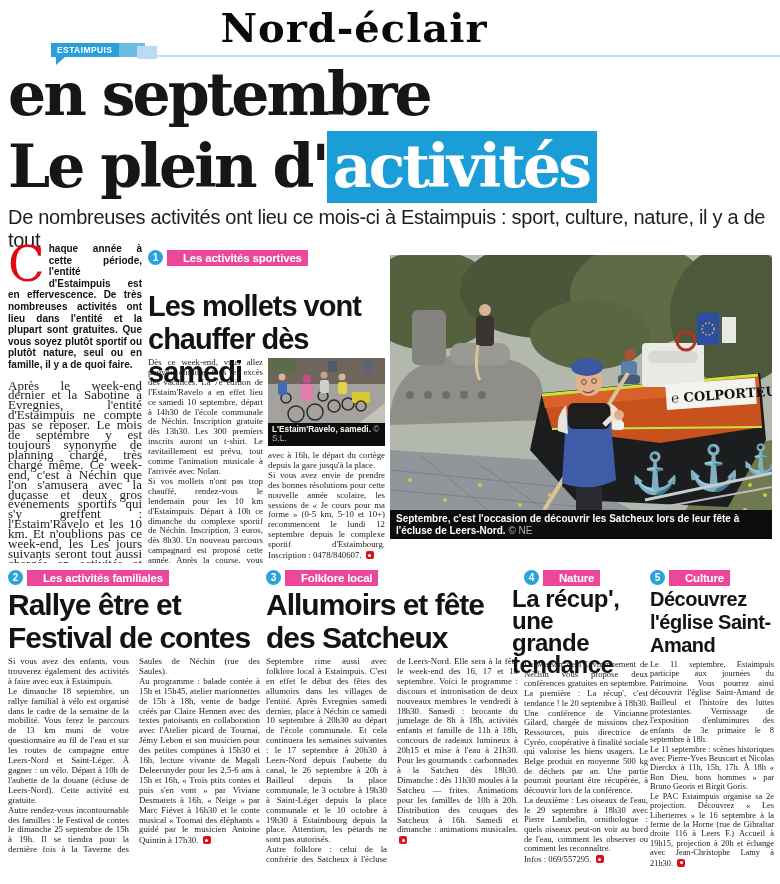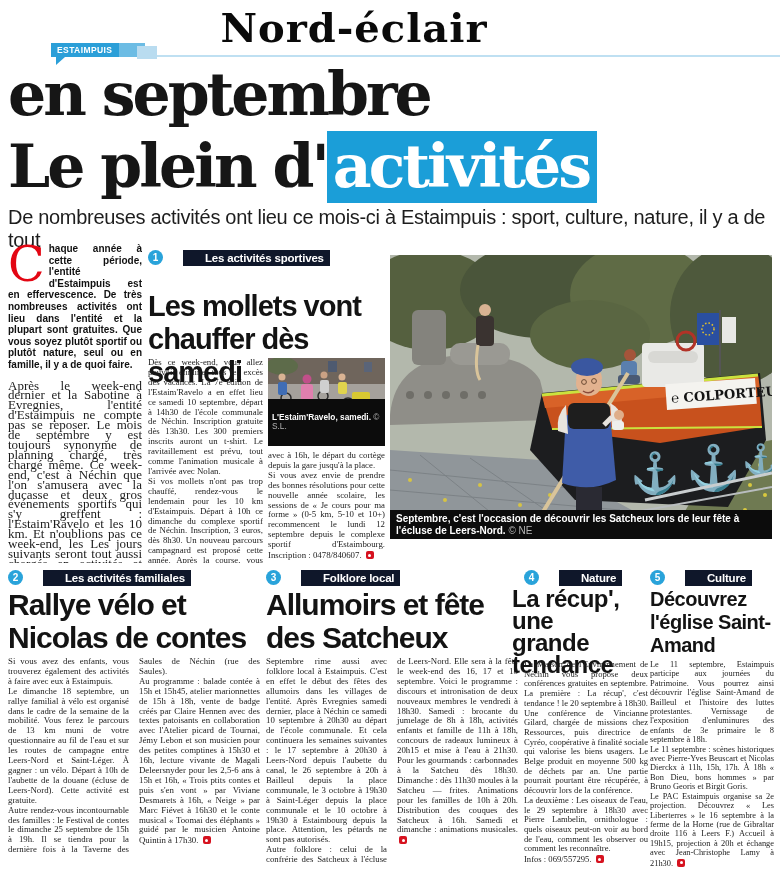--- a/index.html
+++ b/index.html
@@ -45,39 +45,39 @@
   #intro .lead { font-size:10px; line-height:11.6px; font-weight:bold; text-align:justify; color:#111; }
   .dropcap { float:left; font-family:"DejaVu Serif", serif; font-size:48px; line-height:40px;
              color:#e30613; margin:1px 4px 0 0; font-weight:normal; }
   #intro .ibody { margin-top:10px; font-size:13px; line-height:9.9px; }
 
   
   .sec-label { position:absolute; height:16px; white-space:nowrap; }
   .num { display:inline-block; width:15px; height:15px; border-radius:50%; background:#29a3da;
          color:#fff; font-size:10px; font-weight:bold; text-align:center; line-height:15px;
          vertical-align:middle; }
-  .lab { display:inline-block; background:#0f172a; color:#fff; font-size:11.5px; font-weight:bold;
-         padding:2px 6px 2px 22px; margin-left:20px; vertical-align:middle; letter-spacing:-.2px; }
+  .lab { display:inline-block; background:#ec4899; color:#fff; font-size:11.5px; font-weight:bold;
+         padding:2px 6px 2px 16px; margin-left:4px; vertical-align:middle; letter-spacing:-.2px; }
 
   .sec-title { position:absolute; font-weight:bold; color:#131313; letter-spacing:-1px; }
 
   
   #s1-title { left:148px; top:266px; width:240px; font-size:29px; line-height:33px;margin-top:24px; }
   #s1-col1 { position:absolute; left:148px; top:358px; width:115px; height:205px;
              overflow:hidden; font-size:8.8px; line-height:9.9px; }
   #s1-col2 { position:absolute; left:268px; top:451px; width:117px; height:112px;
              overflow:hidden; font-size:8.8px; line-height:9.9px; }
   #s1-col1 p + p, #s1-col2 p + p, .colbody p + p { margin-top:0; }
 
   
   .photo { position:absolute; overflow:hidden; background:#888; }
   #photo-ravelo { left:268px; top:358px; width:117px; height:88px; }
   #photo-main { left:390px; top:255px; width:382px; height:284px; }
   .photo-caption { position:absolute; left:0; right:0; bottom:0; background:#0c0c0c; color:#fff;
-                   font-weight:bold; padding:14px 4px; line-height:1.15; }
+                   font-weight:bold; padding:2px 4px; line-height:1.15; }
   #photo-ravelo .photo-caption { font-size:8.3px; }
   #photo-main .photo-caption { font-size:10px; padding:3px 6px; }
   .credit { color:#b5b5b5; font-weight:normal; }
 
   
   #s2-label { left:8px; top:568px; }  #s3-label { left:266px; top:568px; }
   #s4-label { left:524px; top:568px; } #s5-label { left:650px; top:568px; }
   #s1-label { left:148px; top:248px; }
 
   #s2-title { left:8px; top:588px; width:252px; font-size:30px; line-height:33px; }
@@ -261,21 +261,21 @@
 
     <line x1="255" y1="245" x2="382" y2="218" stroke="#c9cdcf" stroke-width="3"></line>
     <line x1="240" y1="258" x2="382" y2="232" stroke="#b9bdbf" stroke-width="2"></line>
   </svg>
   <div class="photo-caption"><span>Septembre, c'est l'occasion de découvrir les Satcheux lors de leur fête à l'écluse de Leers-Nord.</span> <span class="credit">© NE</span></div>
 </div>
 
 <div class="sec-label abs" id="s2-label">
   <span class="num">2</span><span class="lab">Les activités familiales</span>
 </div>
-<h2 class="sec-title" id="s2-title">Rallye vélo et Nicolas de contes</h2>
+<h2 class="sec-title" id="s2-title">Rallye être et Festival de contes</h2>
 <div id="s2-body" class="serif colbody">
   <p>Si vous avez des enfants, vous trouverez également des activités à faire avec eux à Estaimpuis.</p>
   <p>Le dimanche 18 septembre, un rallye familial à vélo est organisé dans le cadre de la semaine de la mobilité. Vous ferez le parcours de 13 km muni de votre questionnaire au fil de l'eau et sur les routes de campagne entre Leers-Nord et Saint-Léger. À gagner : un vélo. Départ à 10h de l'aubette de la douane (écluse de Leers-Nord). Cette activité est gratuite.</p>
   <p>Autre rendez-vous incontournable des familles : le Festival de contes le dimanche 25 septembre de 15h à 19h. Il se tiendra pour la dernière fois à la Taverne des Saules de Néchin (rue des Saules).</p>
   <p><span>Au programme : balade contée à 15h et 15h45, atelier marionnettes de 15h à 18h, vente de badge créés par Claire Hennen avec des textes patoisants en collaboration avec l'Atelier picard de Tournai, Jémy Lebon et son musicien pour des petites comptines à 15h30 et 16h, lecture vivante de Magali Deleersnyder pour les 2,5-6 ans à 15h et 16h, « Trois ptits contes et puis s'en vont » par Viviane Desmarets à 16h, « Neige » par Marc Fiévet à 16h30 et le conte musical « Toomai des éléphants » guidé par le musicien Antoine Quintin à 17h30.</span> <span class="endmark"></span></p>
 </div>
 
 <div class="sec-label abs" id="s3-label">
   <span class="num">3</span><span class="lab">Folklore local</span>
 </div>

